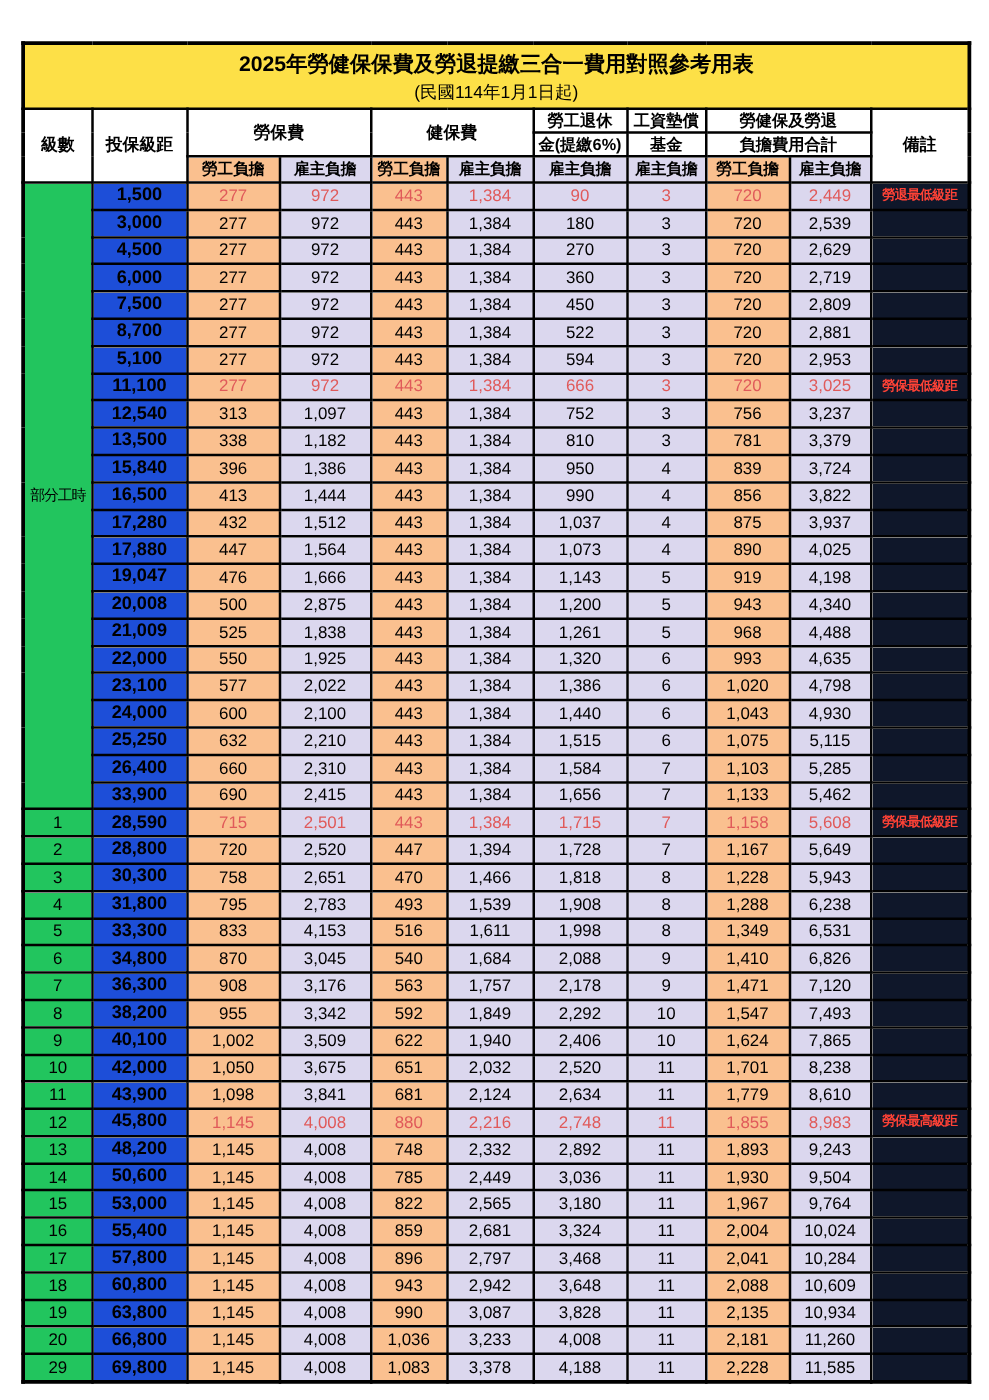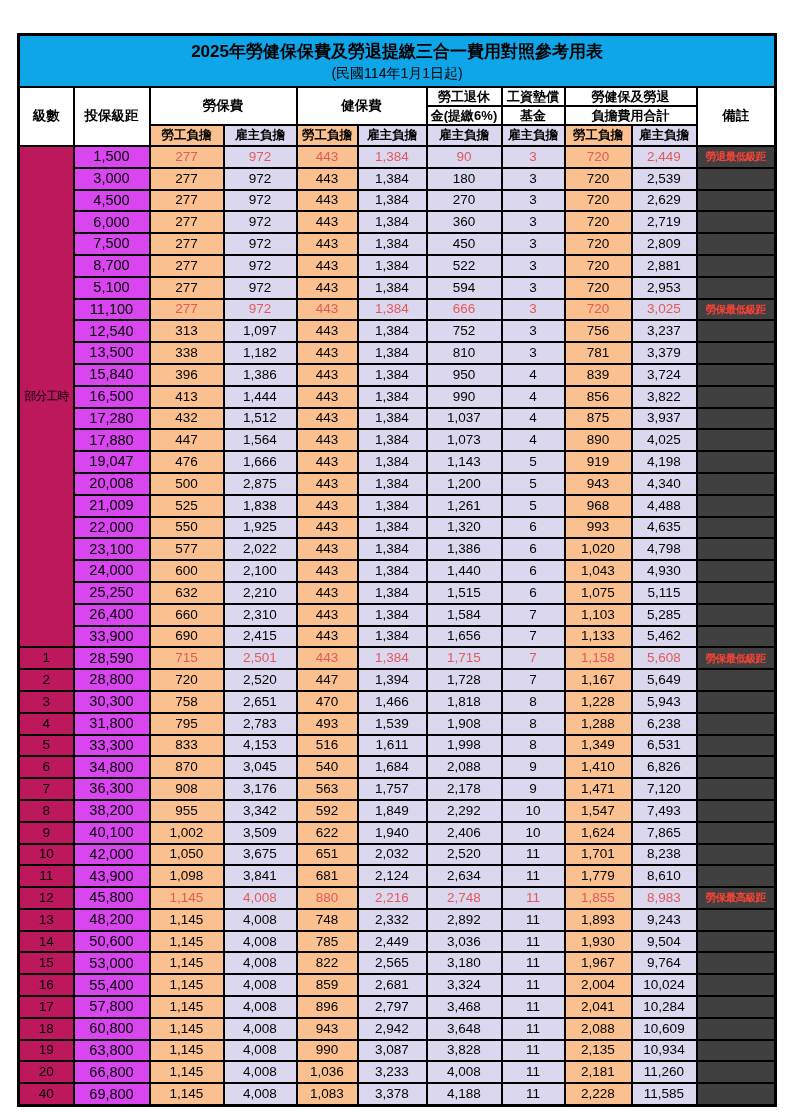--- a/index.html
+++ b/index.html
@@ -12,37 +12,37 @@
   table{
     border-collapse:collapse;table-layout:fixed;width:757px;
     border:3px solid #000;
   }
   th,td{
     border:2px solid #000;padding:0;margin:0;
     text-align:center;vertical-align:middle;
     overflow:hidden;white-space:nowrap;
   }
   
-  .title-cell{height:50px;background:#0ea5e9;}
+  .title-cell{height:50px;background:#fde047;}
   .title-line1{font-size:17px;font-weight:bold;line-height:1.45;}
   .title-line2{font-size:14px;font-weight:normal;line-height:1.2;}
   
   thead th{font-weight:600;background:#fff;}
   tr.hr1 th,tr.hr2 th{font-size:13px;height:17px;line-height:1.05;}
   tr.hr1 th.tall{font-size:13.5px;}
   tr.hr3 th{font-size:12.5px;height:19px;line-height:1.05;}
   
   .c-w{background:var(--orange,#FAC08F);}
   .c-e{background:var(--lav,#DBD7EE);}
   
   tbody td{height:19.8px;font-size:13.5px;line-height:1.05;}
-  td.c-level{background:#be185d;font-size:13.5px;}
+  td.c-level{background:#22c55e;font-size:13.5px;}
   td.part-time{font-size:12px;letter-spacing:-1px;padding:0;}
-  td.c-bracket{background:#d946ef;font-weight:normal;font-size:14.5px;}
-  td.c-remark{background:#404040;font-size:10.5px;font-weight:bold;color:var(--red2,#FF4236);letter-spacing:-0.5px;}
+  td.c-bracket{background:#1d4ed8;font-weight:bold;font-size:14.5px;}
+  td.c-remark{background:#0f172a;font-size:10.5px;font-weight:bold;color:var(--red2,#FF4236);letter-spacing:-0.5px;}
   tr.hl td.fee{color:var(--red1,#E05A5A);}
 </style>
 </head>
 <body>
 
 <div class="page">
   <table>
     <colgroup>
       <col style="width:55px">
         <col style="width:76px">
@@ -621,21 +621,21 @@
           <td class="c-e fee">4,008</td>
           <td class="c-w fee">1,036</td>
           <td class="c-e fee">3,233</td>
           <td class="c-e fee">4,008</td>
           <td class="c-e fee">11</td>
           <td class="c-w fee">2,181</td>
           <td class="c-e fee">11,260</td>
           <td class="c-remark"></td>
         </tr>
         <tr>
-          <td class="c-level">40</td>
+          <td class="c-level">29</td>
           <td class="c-bracket">69,800</td>
           <td class="c-w fee">1,145</td>
           <td class="c-e fee">4,008</td>
           <td class="c-w fee">1,083</td>
           <td class="c-e fee">3,378</td>
           <td class="c-e fee">4,188</td>
           <td class="c-e fee">11</td>
           <td class="c-w fee">2,228</td>
           <td class="c-e fee">11,585</td>
           <td class="c-remark"></td>

